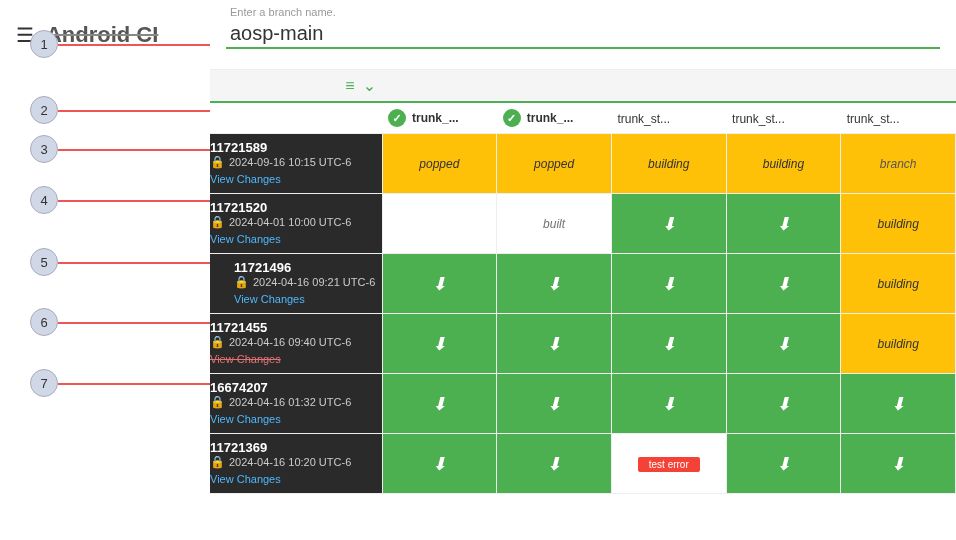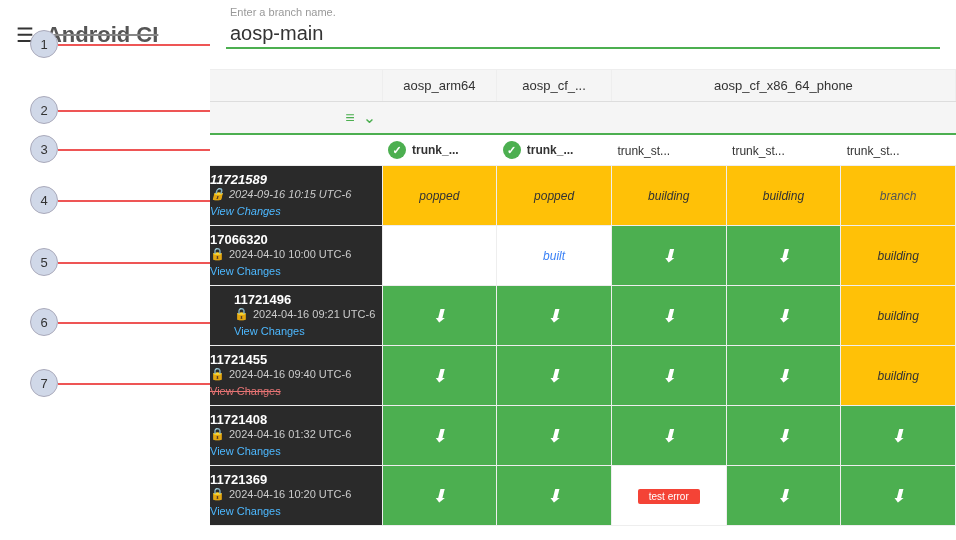--- a/index.html
+++ b/index.html
@@ -246,21 +246,21 @@
       color: white;
       font-size: 16px;
     }
 
     .status-text-popped {
       color: #333;
       font-style: italic;
     }
 
     .status-text-built {
-      color: #3b82f6;
+      color: #737373;
       font-style: italic;
     }
 
     .status-text-building {
       color: #333;
       font-style: italic;
     }
 
     .status-text-syncing {
       color: #555;
@@ -343,26 +343,20 @@
 
       <colgroup>
         <col style="width:165px">
         <col style="width:110px">
         <col style="width:110px">
         <col style="width:110px">
         <col style="width:110px">
         <col style="width:110px">
       </colgroup>
       <thead>
-        <tr class="col-header-row">
-          <th></th>
-          <th>aosp_arm64</th>
-          <th>aosp_cf_...</th>
-          <th colspan="3">aosp_cf_x86_64_phone</th>
-        </tr>
 
         <tr class="filter-row">
           <td>
             <div class="filter-icons">
               <span style="color:#4caf50;font-size:16px;">≡</span>
               <span style="color:#4caf50;font-size:16px;">⌄</span>
             </div>
           </td>
           <td></td>
           <td></td>
@@ -391,40 +385,40 @@
           <td>
             <span class="trunk-label">trunk_st...</span>
           </td>
           <td>
             <span class="trunk-label">trunk_st...</span>
           </td>
         </tr>
       </thead>
       <tbody id="builds-tbody">
       <tr class="data-row">
-            <td class="build-id-cell" style="height: 60px; font-style: italic;">
+            <td class="build-id-cell" style="height: 60px;">
               <div class="build-id">11721589</div>
               <div class="build-date">
                 <span class="lock-icon">🔒</span>
                 <span>2024-09-16 10:15 UTC-6</span>
               </div>
               <div><span class="build-link">View Changes</span></div>
             </td>
             <td class="status-cell" style="background: rgb(255, 193, 7);"><span class="status-text-popped">popped</span></td>
             <td class="status-cell" style="background: rgb(255, 193, 7);"><span class="status-text-popped">popped</span></td>
             <td class="status-cell" style="background: rgb(255, 193, 7);"><span class="status-text-building">building</span></td>
             <td class="status-cell" style="background: rgb(255, 193, 7);"><span class="status-text-building">building</span></td>
             <td class="status-cell" style="background: rgb(255, 193, 7);"><span class="status-text-syncing">branch</span></td>
           </tr>
           <tr class="data-row">
             <td class="build-id-cell" style="height: 60px;">
-              <div class="build-id">17066320</div>
-              <div class="build-date">
-                <span class="lock-icon">🔒</span>
-                <span>2024-04-10 10:00 UTC-6</span>
+              <div class="build-id">11721520</div>
+              <div class="build-date">
+                <span class="lock-icon">🔒</span>
+                <span>2024-04-01 10:00 UTC-6</span>
               </div>
               <div><span class="build-link">View Changes</span></div>
             </td>
             <td class="status-cell" style="background: rgb(255, 255, 255);"></td>
             <td class="status-cell" style="background: rgb(255, 255, 255);"><span class="status-text-built">built</span></td>
             <td class="status-cell" style="background: rgb(76, 175, 80);"><span class="download-icon" style="color:white;font-size:18px;">⬇</span></td>
             <td class="status-cell" style="background: rgb(76, 175, 80);"><span class="download-icon" style="color:white;font-size:18px;">⬇</span></td>
             <td class="status-cell" style="background: rgb(255, 193, 7);"><span class="status-text-building">building</span></td>
           </tr>
           <tr class="data-row">
@@ -452,21 +446,21 @@
               <div><span class="build-link strikethrough">View Changes</span></div>
             </td>
             <td class="status-cell" style="background: rgb(76, 175, 80);"><span class="download-icon" style="color:white;font-size:18px;">⬇</span></td>
             <td class="status-cell" style="background: rgb(76, 175, 80);"><span class="download-icon" style="color:white;font-size:18px;">⬇</span></td>
             <td class="status-cell" style="background: rgb(76, 175, 80);"><span class="download-icon" style="color:white;font-size:18px;">⬇</span></td>
             <td class="status-cell" style="background: rgb(76, 175, 80);"><span class="download-icon" style="color:white;font-size:18px;">⬇</span></td>
             <td class="status-cell" style="background: rgb(255, 193, 7);"><span class="status-text-building">building</span></td>
           </tr>
           <tr class="data-row">
             <td class="build-id-cell" style="height: 60px;">
-              <div class="build-id">11721408</div>
+              <div class="build-id">16674207</div>
               <div class="build-date">
                 <span class="lock-icon">🔒</span>
                 <span>2024-04-16 01:32 UTC-6</span>
               </div>
               <div><span class="build-link">View Changes</span></div>
             </td>
             <td class="status-cell" style="background: rgb(76, 175, 80);"><span class="download-icon" style="color:white;font-size:18px;">⬇</span></td>
             <td class="status-cell" style="background: rgb(76, 175, 80);"><span class="download-icon" style="color:white;font-size:18px;">⬇</span></td>
             <td class="status-cell" style="background: rgb(76, 175, 80);"><span class="download-icon" style="color:white;font-size:18px;">⬇</span></td>
             <td class="status-cell" style="background: rgb(76, 175, 80);"><span class="download-icon" style="color:white;font-size:18px;">⬇</span></td>

